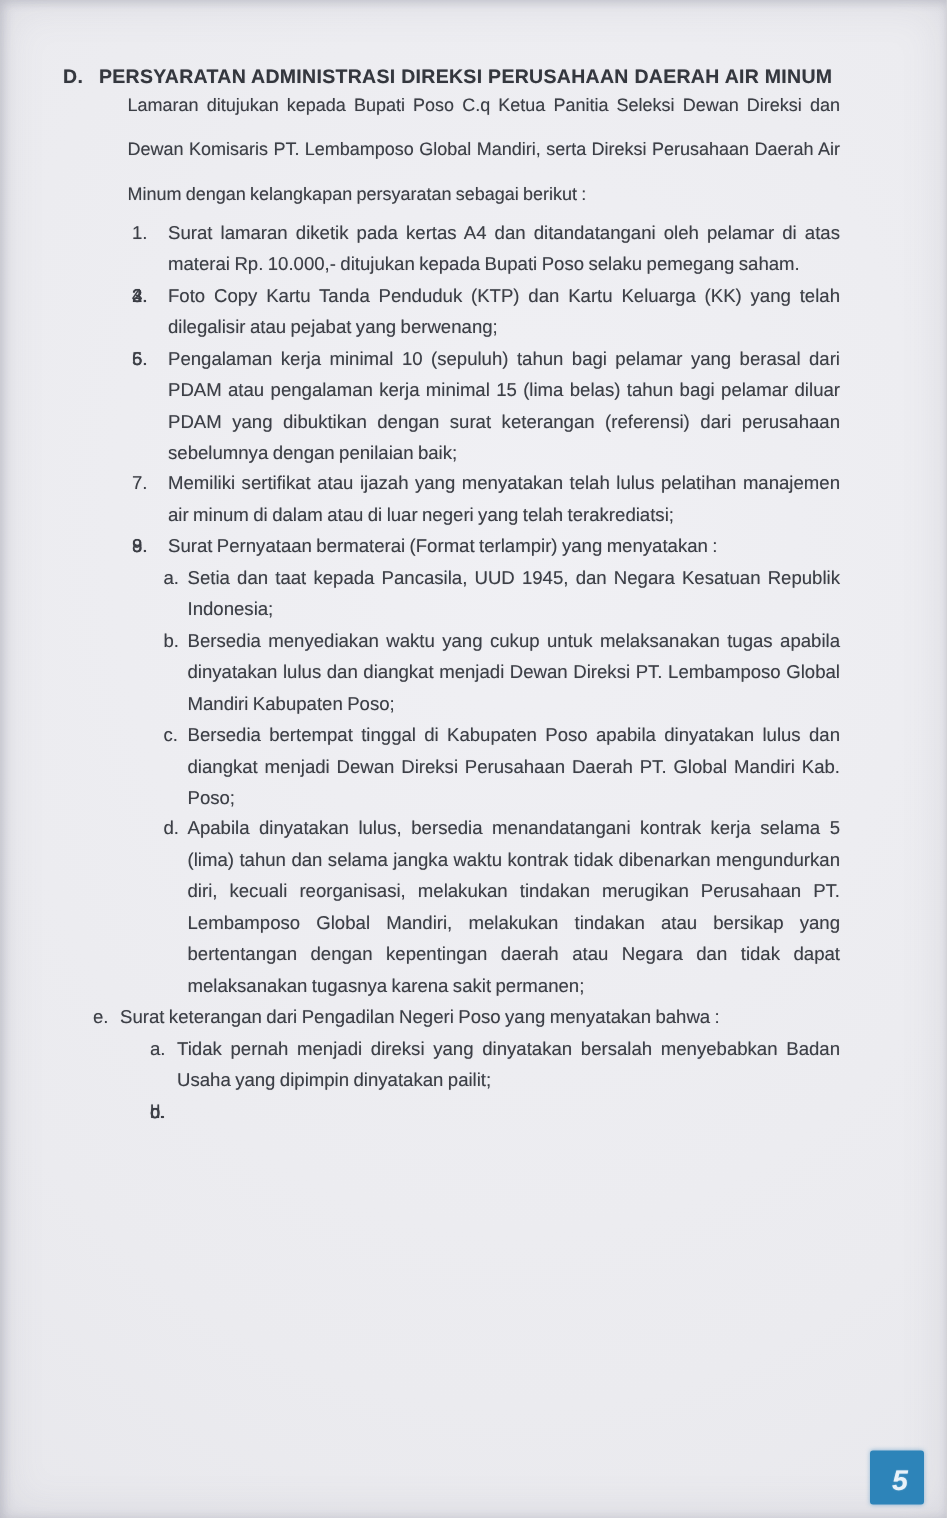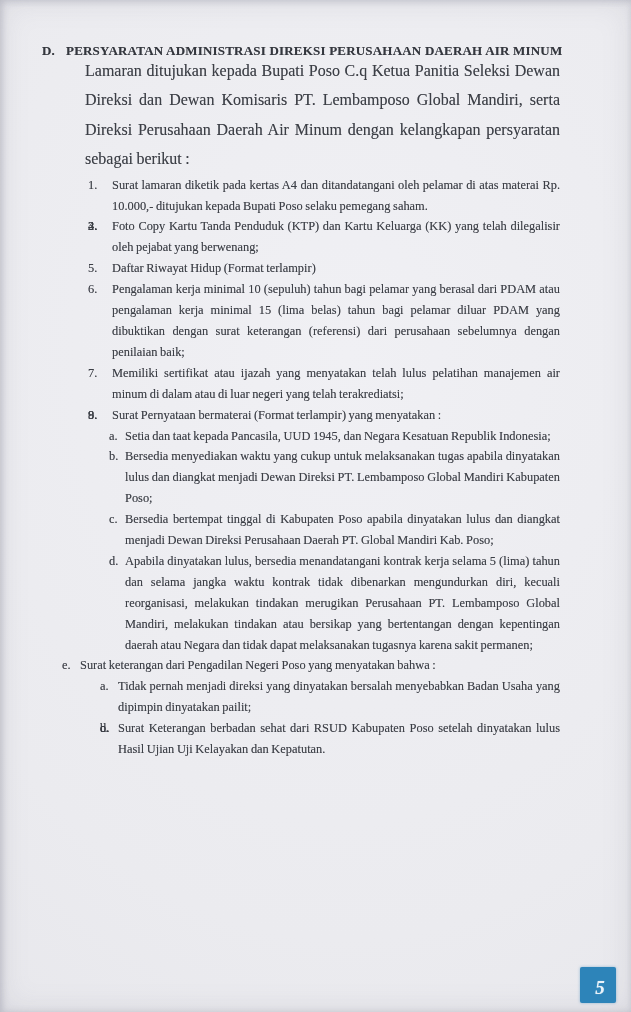--- a/index.html
+++ b/index.html
@@ -6,34 +6,34 @@
   .paper{
     position:relative;
     width:631px;height:1012px;
     background:
       radial-gradient(130% 105% at 55% 35%, #f0f0f4 0%, #ebebef 55%, #e4e4e9 100%);
     box-shadow:
       inset 0 0 30px rgba(118,120,134,0.16),
       inset 3px 0 7px rgba(110,112,128,0.20),
       inset 0 3px 6px rgba(110,112,128,0.12);
     color:#3c3f46;
-    font-family:Liberation Serif, serif;
+    font-family:Liberation Sans, sans-serif;
     text-shadow:0 0 0.5px rgba(60,63,70,0.45);
     overflow:hidden;
   }
   .content{position:absolute;top:43px;left:0;right:0;}
   .heading{
     margin-left:42px;
     font-size:13px;line-height:16px;font-weight:bold;
     color:#34373e;letter-spacing:0.2px;
   }
   .heading .h-marker{display:inline-block;width:24px;}
   .intro{
     margin:-3px 71px 0 85px;
-    font-size:16px;line-height:29.4px;
+    font-size:12px;line-height:29.4px;
     text-align:justify;word-spacing:-0.5px;
   }
   .list{
     margin-left:88px;margin-top:1px;width:472px;
     font-size:12.4px;line-height:20.9px;
     text-align:justify;word-spacing:-0.5px;
   }
   .item{position:relative;}
   .marker{position:absolute;top:0;}
   .lvl1{padding-left:24px;}
@@ -63,33 +63,33 @@
 <div class="paper">
   <div class="content">
     <div class="heading">
       <span class="h-marker">D.</span><span>PERSYARATAN ADMINISTRASI DIREKSI PERUSAHAAN DAERAH AIR MINUM</span>
     </div>
     <div class="intro">Lamaran ditujukan kepada Bupati Poso C.q Ketua Panitia Seleksi Dewan Direksi dan Dewan Komisaris PT. Lembamposo Global Mandiri, serta Direksi Perusahaan Daerah Air Minum dengan kelangkapan persyaratan sebagai berikut :</div>
     <div class="list">
         <div class="item lvl1"><span class="marker">1.</span><span class="itext">Surat lamaran diketik pada kertas A4 dan ditandatangani oleh pelamar di atas materai Rp. 10.000,- ditujukan kepada Bupati Poso selaku pemegang saham.</span></div>
         <div class="item lvl1"><span class="marker">2.</span></div>
         <div class="item lvl1"><span class="marker">3.</span></div>
-        <div class="item lvl1"><span class="marker">4.</span><span class="itext">Foto Copy Kartu Tanda Penduduk (KTP) dan Kartu Keluarga (KK) yang telah dilegalisir oleh pejabat yang berwenang;</span></div>
-        <div class="item lvl1"><span class="marker">5.</span><span class="itext">Daftar Riwayat Hidup (Format terlampir)</span></div>
+        <div class="item lvl1"><span class="marker">4.</span><span class="itext">Foto Copy Kartu Tanda Penduduk (KTP) dan Kartu Keluarga (KK) yang telah dilegalisir atau pejabat yang berwenang;</span></div>
+        <div class="item lvl1"><span class="marker">5.</span></div>
         <div class="item lvl1"><span class="marker">6.</span><span class="itext">Pengalaman kerja minimal 10 (sepuluh) tahun bagi pelamar yang berasal dari PDAM atau pengalaman kerja minimal 15 (lima belas) tahun bagi pelamar diluar PDAM yang dibuktikan dengan surat keterangan (referensi) dari perusahaan sebelumnya dengan penilaian baik;</span></div>
         <div class="item lvl1"><span class="marker">7.</span><span class="itext">Memiliki sertifikat atau ijazah yang menyatakan telah lulus pelatihan manajemen air minum di dalam atau di luar negeri yang telah terakrediatsi;</span></div>
         <div class="item lvl1"><span class="marker">8.</span></div>
         <div class="item lvl1"><span class="marker">9.</span><span class="itext">Surat Pernyataan bermaterai (Format terlampir) yang menyatakan :</span></div>
         <div class="item lvl2a"><span class="marker">a.</span><span class="itext">Setia dan taat kepada Pancasila, UUD 1945, dan Negara Kesatuan Republik Indonesia;</span></div>
         <div class="item lvl2a"><span class="marker">b.</span><span class="itext">Bersedia menyediakan waktu yang cukup untuk melaksanakan tugas apabila dinyatakan lulus dan diangkat menjadi Dewan Direksi PT. Lembamposo Global Mandiri Kabupaten Poso;</span></div>
         <div class="item lvl2a"><span class="marker">c.</span><span class="itext">Bersedia bertempat tinggal di Kabupaten Poso apabila dinyatakan lulus dan diangkat menjadi Dewan Direksi Perusahaan Daerah PT. Global Mandiri Kab. Poso;</span></div>
         <div class="item lvl2a"><span class="marker">d.</span><span class="itext">Apabila dinyatakan lulus, bersedia menandatangani kontrak kerja selama 5 (lima) tahun dan selama jangka waktu kontrak tidak dibenarkan mengundurkan diri, kecuali reorganisasi, melakukan tindakan merugikan Perusahaan PT. Lembamposo Global Mandiri, melakukan tindakan atau bersikap yang bertentangan dengan kepentingan daerah atau Negara dan tidak dapat melaksanakan tugasnya karena sakit permanen;</span></div>
         <div class="item item-e"><span class="marker">e.</span><span class="itext">Surat keterangan dari Pengadilan Negeri Poso yang menyatakan bahwa :</span></div>
         <div class="item lvl2b"><span class="marker">a.</span><span class="itext">Tidak pernah menjadi direksi yang dinyatakan bersalah menyebabkan Badan Usaha yang dipimpin dinyatakan pailit;</span></div>
         <div class="item lvl2b"><span class="marker">b.</span></div>
         <div class="item lvl2b"><span class="marker">c.</span></div>
-        <div class="item lvl2b"><span class="marker">d.</span><span class="itext">Surat Keterangan berbadan sehat dari RSUD Kabupaten Poso setelah dinyatakan lulus Hasil Ujian Uji Kelayakan dan Kepatutan.</span></div>
+        <div class="item lvl2b"><span class="marker">d.</span></div>
       </div>
   </div>
   <div class="page-badge">
     <span>5</span>
   </div>
 </div>
 
 </body></html>

